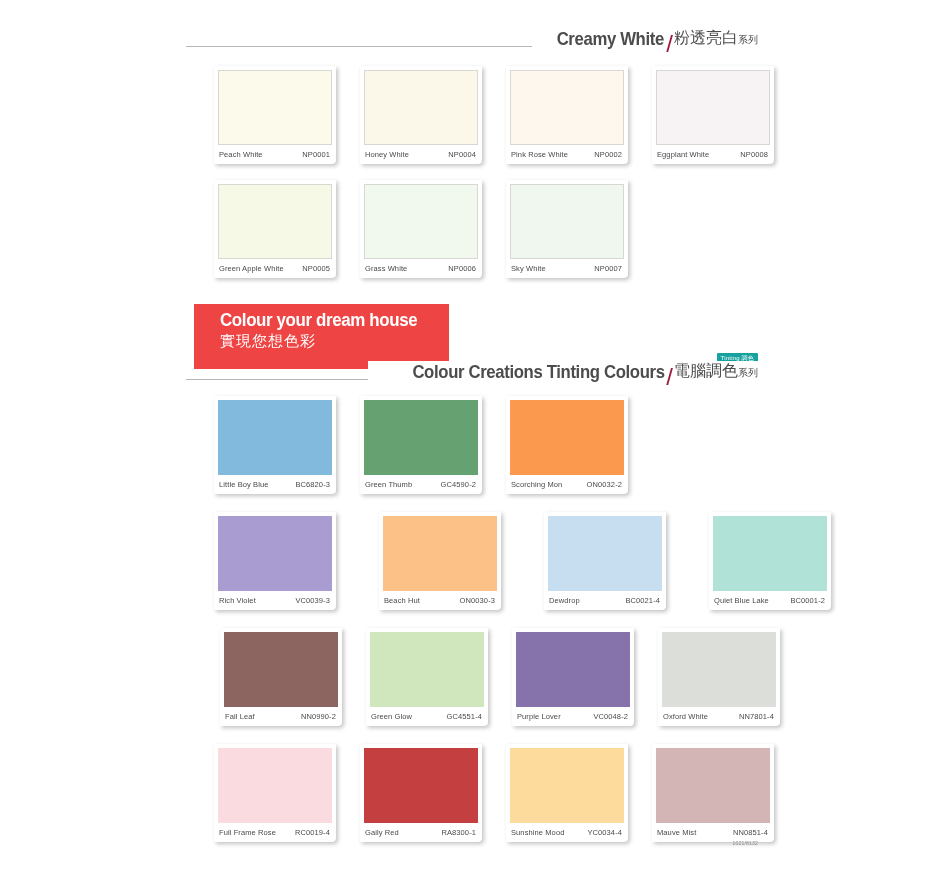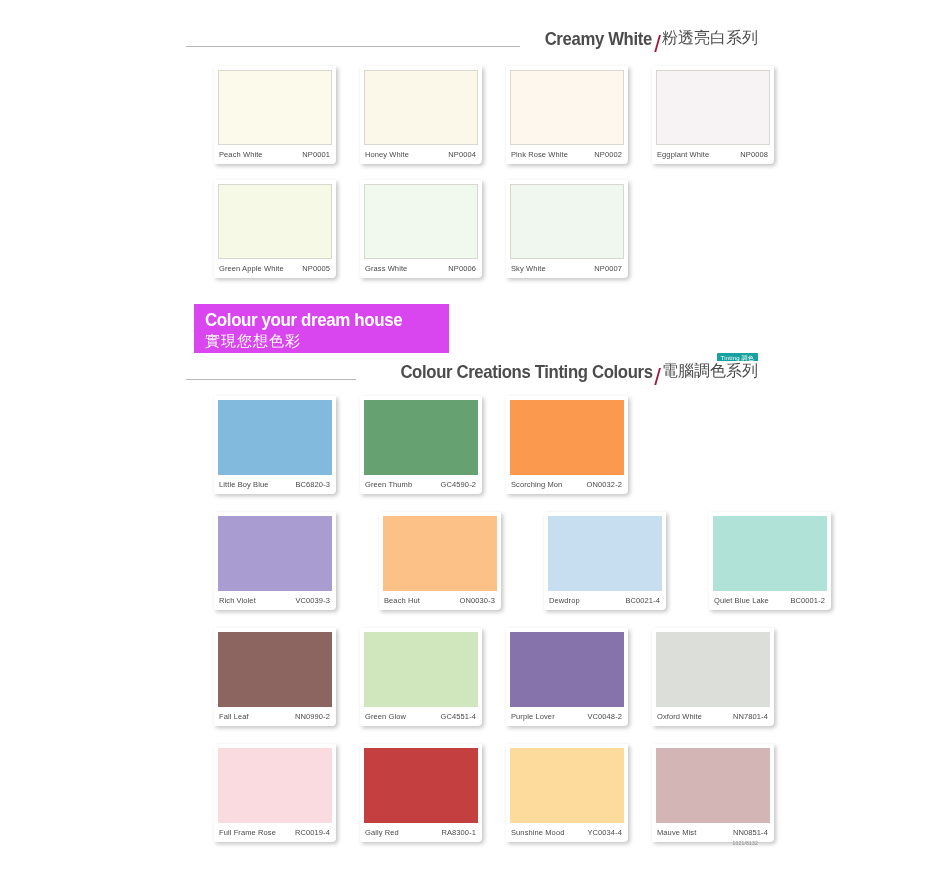--- a/index.html
+++ b/index.html
@@ -65,21 +65,21 @@
     position: relative;
     top: 2px;
   }
   .head-cn {
     font-size: 16px;
     color: #4c4c4c;
     font-weight: 500;
     letter-spacing: 0px;
   }
   .head-cn .small {
-    font-size: 16px;
+    font-size: 10px;
     font-family: Liberation Serif, serif;
   }
 
   .tinting-badge {
     position: absolute;
     background: #17a2a0;
     color: #ffffff;
     font-size: 6px;
     line-height: 9px;
     height: 9px;
@@ -134,24 +134,24 @@
   }
   .cap-name { white-space: nowrap; }
   .cap-code { white-space: nowrap; }
 
   
   .promo {
     position: absolute;
     left: 194px;
     top: 304px;
     width: 255px;
-    height: 49px;
-    background: #d946ef;
+    height: 65px;
+    background: #ef4444;
     color: #ffffff;
-    padding: 6px 0 0 11px;
+    padding: 6px 0 0 26px;
     box-sizing: border-box;
   }
   .promo-en {
     font-family: "Liberation Sans", sans-serif;
     font-size: 18px;
     font-weight: bold;
     letter-spacing: -0.4px;
     line-height: 20px;
     transform: scaleX(0.94);
     transform-origin: left center;
@@ -311,21 +311,21 @@
       </div>
       <div class="swatch">
         <div class="chip" style="background-color: rgb(176, 226, 216);"></div>
         <div class="caption">
           <span class="cap-name">Quiet Blue Lake</span>
           <span class="cap-code">BC0001-2</span>
         </div>
       </div>
     </div>
 
-    <div class="row" style="margin-top:18px;">
+    <div class="row" style="margin-top:18px;justify-content:center;">
       <div class="swatch">
         <div class="chip" style="background-color: rgb(140, 101, 96);"></div>
         <div class="caption">
           <span class="cap-name">Fall Leaf</span>
           <span class="cap-code">NN0990-2</span>
         </div>
       </div>
       <div class="swatch">
         <div class="chip" style="background-color: rgb(208, 230, 188);"></div>
         <div class="caption">

